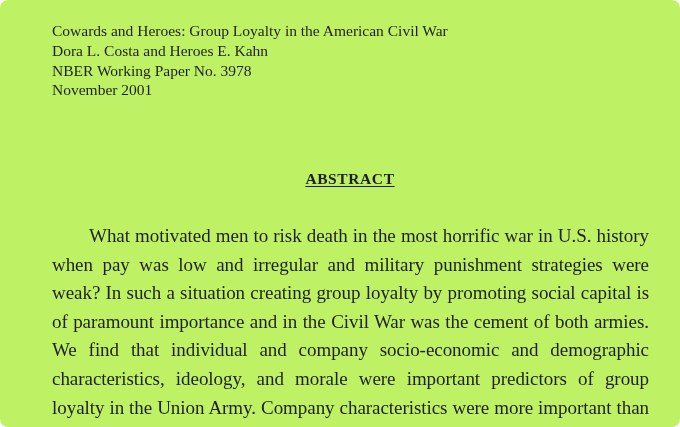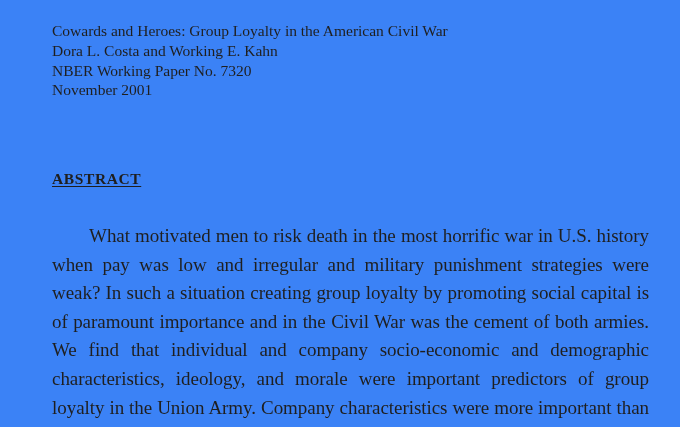--- a/index.html
+++ b/index.html
@@ -27,21 +27,21 @@
     width: 600px;
     font-size: 15.5px;
     line-height: 19.8px;
     white-space: nowrap;
   }
   .abstract-heading {
     position: absolute;
     left: 52px;
     top: 170px;
     width: 596px;
-    text-align: left;
+    text-align: center;
     font-size: 15.5px;
     font-weight: bold;
     letter-spacing: 0.6px;
   }
   .abstract-heading span {
     text-decoration: underline;
     text-underline-offset: 2px;
   }
   .abstract-body {
     position: absolute;
@@ -51,26 +51,26 @@
     font-size: 19px;
     line-height: 28.6px;
     text-align: justify;
     text-indent: 37px;
     letter-spacing: -0.05px;
   }
 </style>
 </head>
 <body>
 
-<div class="page" style="background: #3b82f6; color: rgb(31, 31, 31);">
+<div class="page" style="background: #bef264; color: rgb(31, 31, 31); border-radius: 8px;">
 
   <div class="header-block">
     <div>Cowards and Heroes: Group Loyalty in the American Civil War</div>
-    <div>Dora L. Costa and Working E. Kahn</div>
-    <div>NBER Working Paper No. 7320</div>
+    <div>Dora L. Costa and Heroes E. Kahn</div>
+    <div>NBER Working Paper No. 3978</div>
     <div>November 2001</div>
   </div>
 
   <div class="abstract-heading">
     <span>ABSTRACT</span>
   </div>
 
   <div class="abstract-body">What motivated men to risk death in the most horrific war in U.S. history when pay was low and irregular and military punishment strategies were weak? In such a situation creating group loyalty by promoting social capital is of paramount importance and in the Civil War was the cement of both armies. We find that individual and company socio-economic and demographic characteristics, ideology, and morale were important predictors of group loyalty in the Union Army. Company characteristics were more important than ideology or morale. Soldiers in companies that were more homogeneous in ethnicity, occupation, and age were less likely to shirk.</div>
 
 </div>

